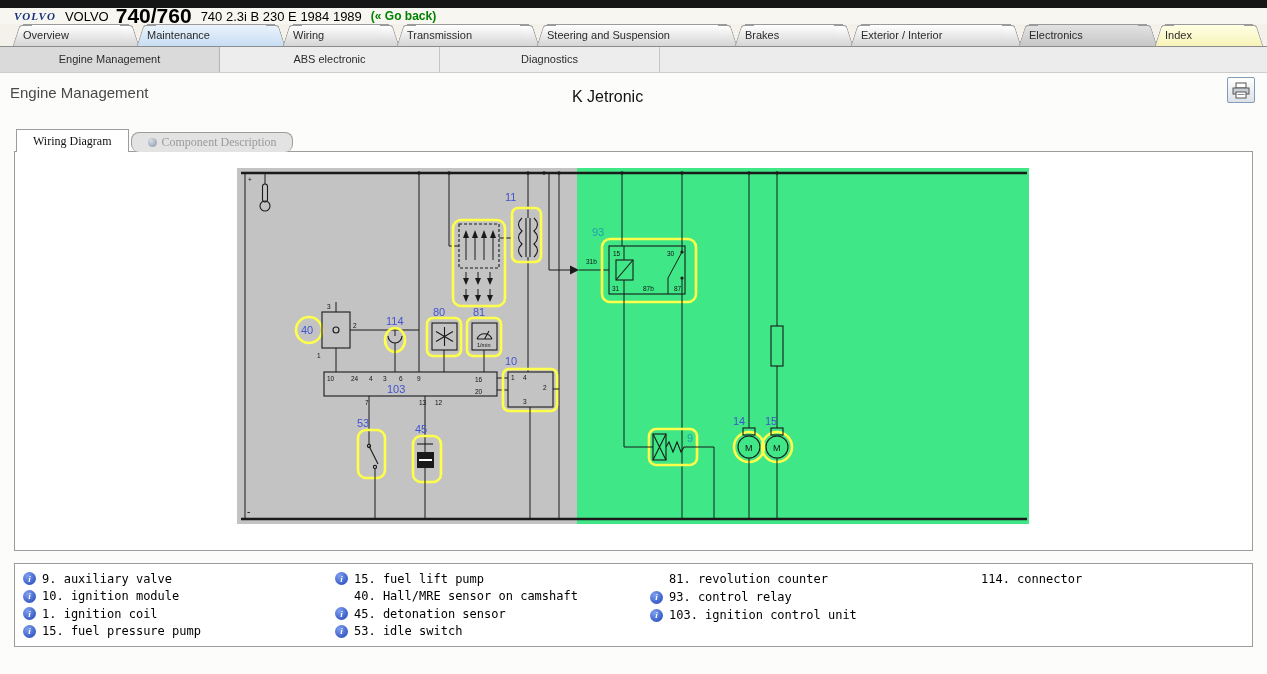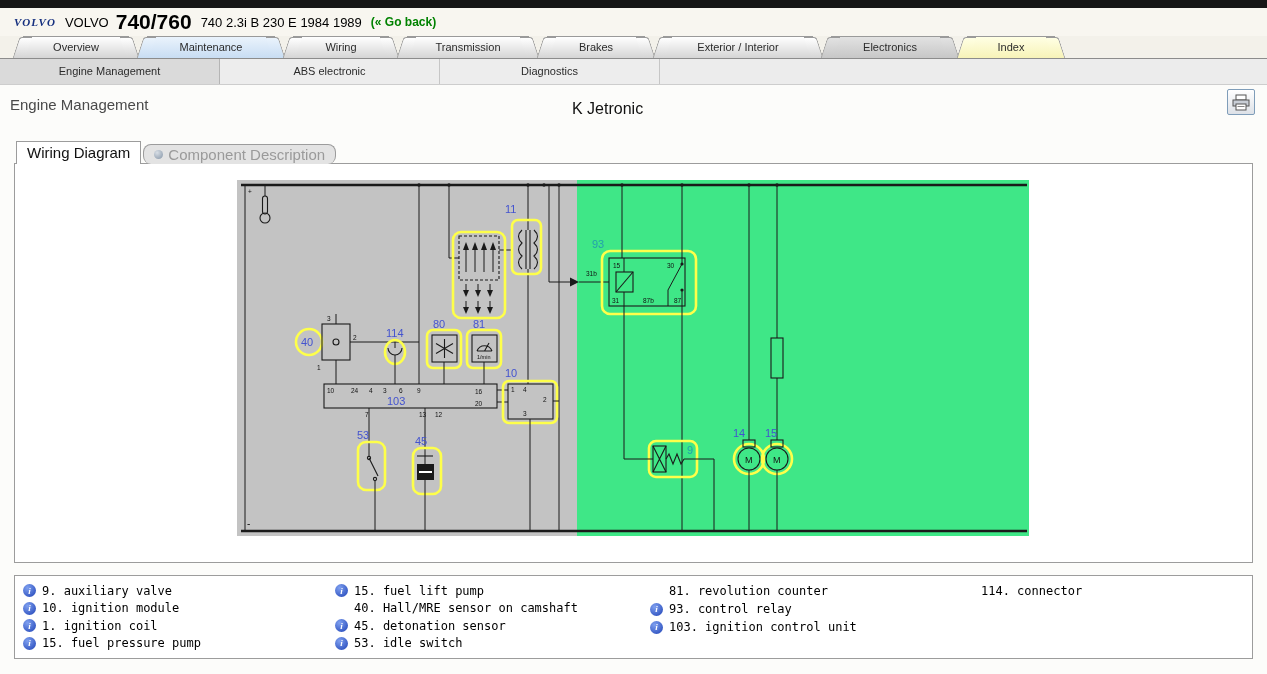--- a/index.html
+++ b/index.html
@@ -3,30 +3,30 @@
 <meta charset="utf-8">
 <style>
   html,body{margin:0;padding:0;}
   body{width:1267px;height:674px;overflow:hidden;font-family:"Liberation Sans",sans-serif;background:#efece5;}
   .screen{width:1267px;height:674px;position:relative;background:#f6f4ee;}
 
   
   .chrome{height:8px;background:#161616;}
 
   
-  .header{height:28px;display:flex;align-items:center;padding-left:14px;gap:9px;background:#f8f6f0;}
+  .header{height:16px;display:flex;align-items:center;padding-left:14px;gap:9px;background:#f8f6f0;}
   .volvo-logo{font:bold italic 11px "Liberation Serif",serif;color:#16307f;letter-spacing:1px;}
   .brand{font-size:13px;color:#000;}
   .model{font-size:21px;font-weight:bold;color:#000;margin-left:-2px;}
   .variant{font-size:13px;color:#000;}
   .goback{font-size:12px;font-weight:bold;color:var(--ui-go_back,#008200);cursor:pointer;text-decoration:none;}
 
   
   .tabrow{height:22px;display:flex;align-items:flex-end;padding-left:14px;border-bottom:1px solid #8c8c8c;background:#f3f1ea;}
-  .tab{position:relative;z-index:1;height:21px;line-height:21px;text-align:center;font-size:11px;color:#2b2b2b;
+  .tab{position:relative;z-index:1;height:21px;line-height:21px;font-size:11px;color:#2b2b2b;
        background:linear-gradient(#ffffff,#d5d5d5);border-top:1px solid #9a9a9a;margin:0 9px;cursor:pointer;}
   .tab::before,.tab::after{content:"";position:absolute;top:0;bottom:0;width:12px;background:inherit;z-index:-1;border-top:1px solid #9a9a9a;}
   .tab::before{left:-7px;transform:skewX(-18deg);border-left:1px solid #9a9a9a;border-top-left-radius:3px;}
   .tab::after{right:-7px;transform:skewX(18deg);border-right:1px solid #9a9a9a;border-top-right-radius:3px;}
   .tab.sel{background:linear-gradient(#eaf3fc,var(--ui-selected_tab,#c8ddf3));}
   .tab.shade{background:linear-gradient(#e2e2e2,#c7c7c7);}
   .tab.index{background:linear-gradient(#ffffe4,var(--ui-index_tab,#f7f3b8));}
 
   
   .subtabrow{height:25px;display:flex;background:#ececec;border-bottom:1px solid #cdcdcd;}
@@ -36,22 +36,22 @@
   
   .main{background:#fcfcfa;height:609px;}
   .pagehead{position:relative;height:56px;}
   .page-title{position:absolute;left:10px;top:11px;font-size:15px;color:#4a4a4a;font-weight:normal;margin:0;}
   .system{position:absolute;left:572px;top:15px;font-size:16px;color:#111;}
   .print-btn{position:absolute;right:12px;top:4px;width:28px;height:26px;border:1px solid #7f9db9;border-radius:2px;
              background:linear-gradient(#ffffff,#dde1e7);display:flex;align-items:center;justify-content:center;cursor:pointer;padding:0;}
 
   
   .viewer-tabs{margin-left:16px;height:23px;display:flex;gap:2px;position:relative;z-index:2;align-items:flex-end;}
-  .vtab{border:1px solid #9c9c9c;border-bottom:none;background:#fff;padding:0 10px;font-size:15px;color:#111;
-        height:22px;line-height:22px;cursor:pointer;display:flex;align-items:center;gap:5px;}
+  .vtab{border:1px solid #9c9c9c;border-bottom:none;background:#fff;padding:0 16px;font-size:12px;color:#111;
+        height:22px;line-height:22px;cursor:pointer;display:flex;align-items:center;gap:5px;font-family:Liberation Serif, serif;}
   .vtab.disabled{background:#e3e3e3;color:#9a9a9a;height:19px;line-height:19px;border-radius:8px;}
   .sphere{width:9px;height:9px;border-radius:50%;background:radial-gradient(circle at 35% 30%,#d8dee5,#8494a6);display:inline-block;}
 
   
   .diagram-panel{margin:0 14px;margin-top:-1px;border:1px solid #9c9c9c;background:#fff;height:398px;position:relative;}
   svg.diagram{position:absolute;left:222px;top:16px;}
 
   
   .bg-gray{fill:var(--c-gray_bg,#c3c3c3);}
   .bg-green{fill:var(--c-green_bg,#3fe787);}
@@ -95,20 +95,21 @@
     <span class="model">740/760</span>
     <span class="variant">740 2.3i B 230 E 1984 1989</span>
     <a class="goback">(« Go back)</a>
   </div>
 
   <div class="tabrow">
     <div class="tab" style="width:106px">Overview</div>
     <div class="tab sel" style="width:128px">Maintenance</div>
     <div class="tab" style="width:96px">Wiring</div>
     <div class="tab" style="width:122px">Transmission</div>
+    <div class="tab" style="width:180px">Steering and Suspension</div>
     <div class="tab" style="width:98px">Brakes</div>
     <div class="tab" style="width:150px">Exterior / Interior</div>
     <div class="tab shade" style="width:118px">Electronics</div>
     <div class="tab index" style="width:88px">Index</div>
   </div>
 
   <div class="subtabrow">
     <div class="subtab sel">Engine Management</div>
     <div class="subtab">ABS electronic</div>
     <div class="subtab">Diagnostics</div>

